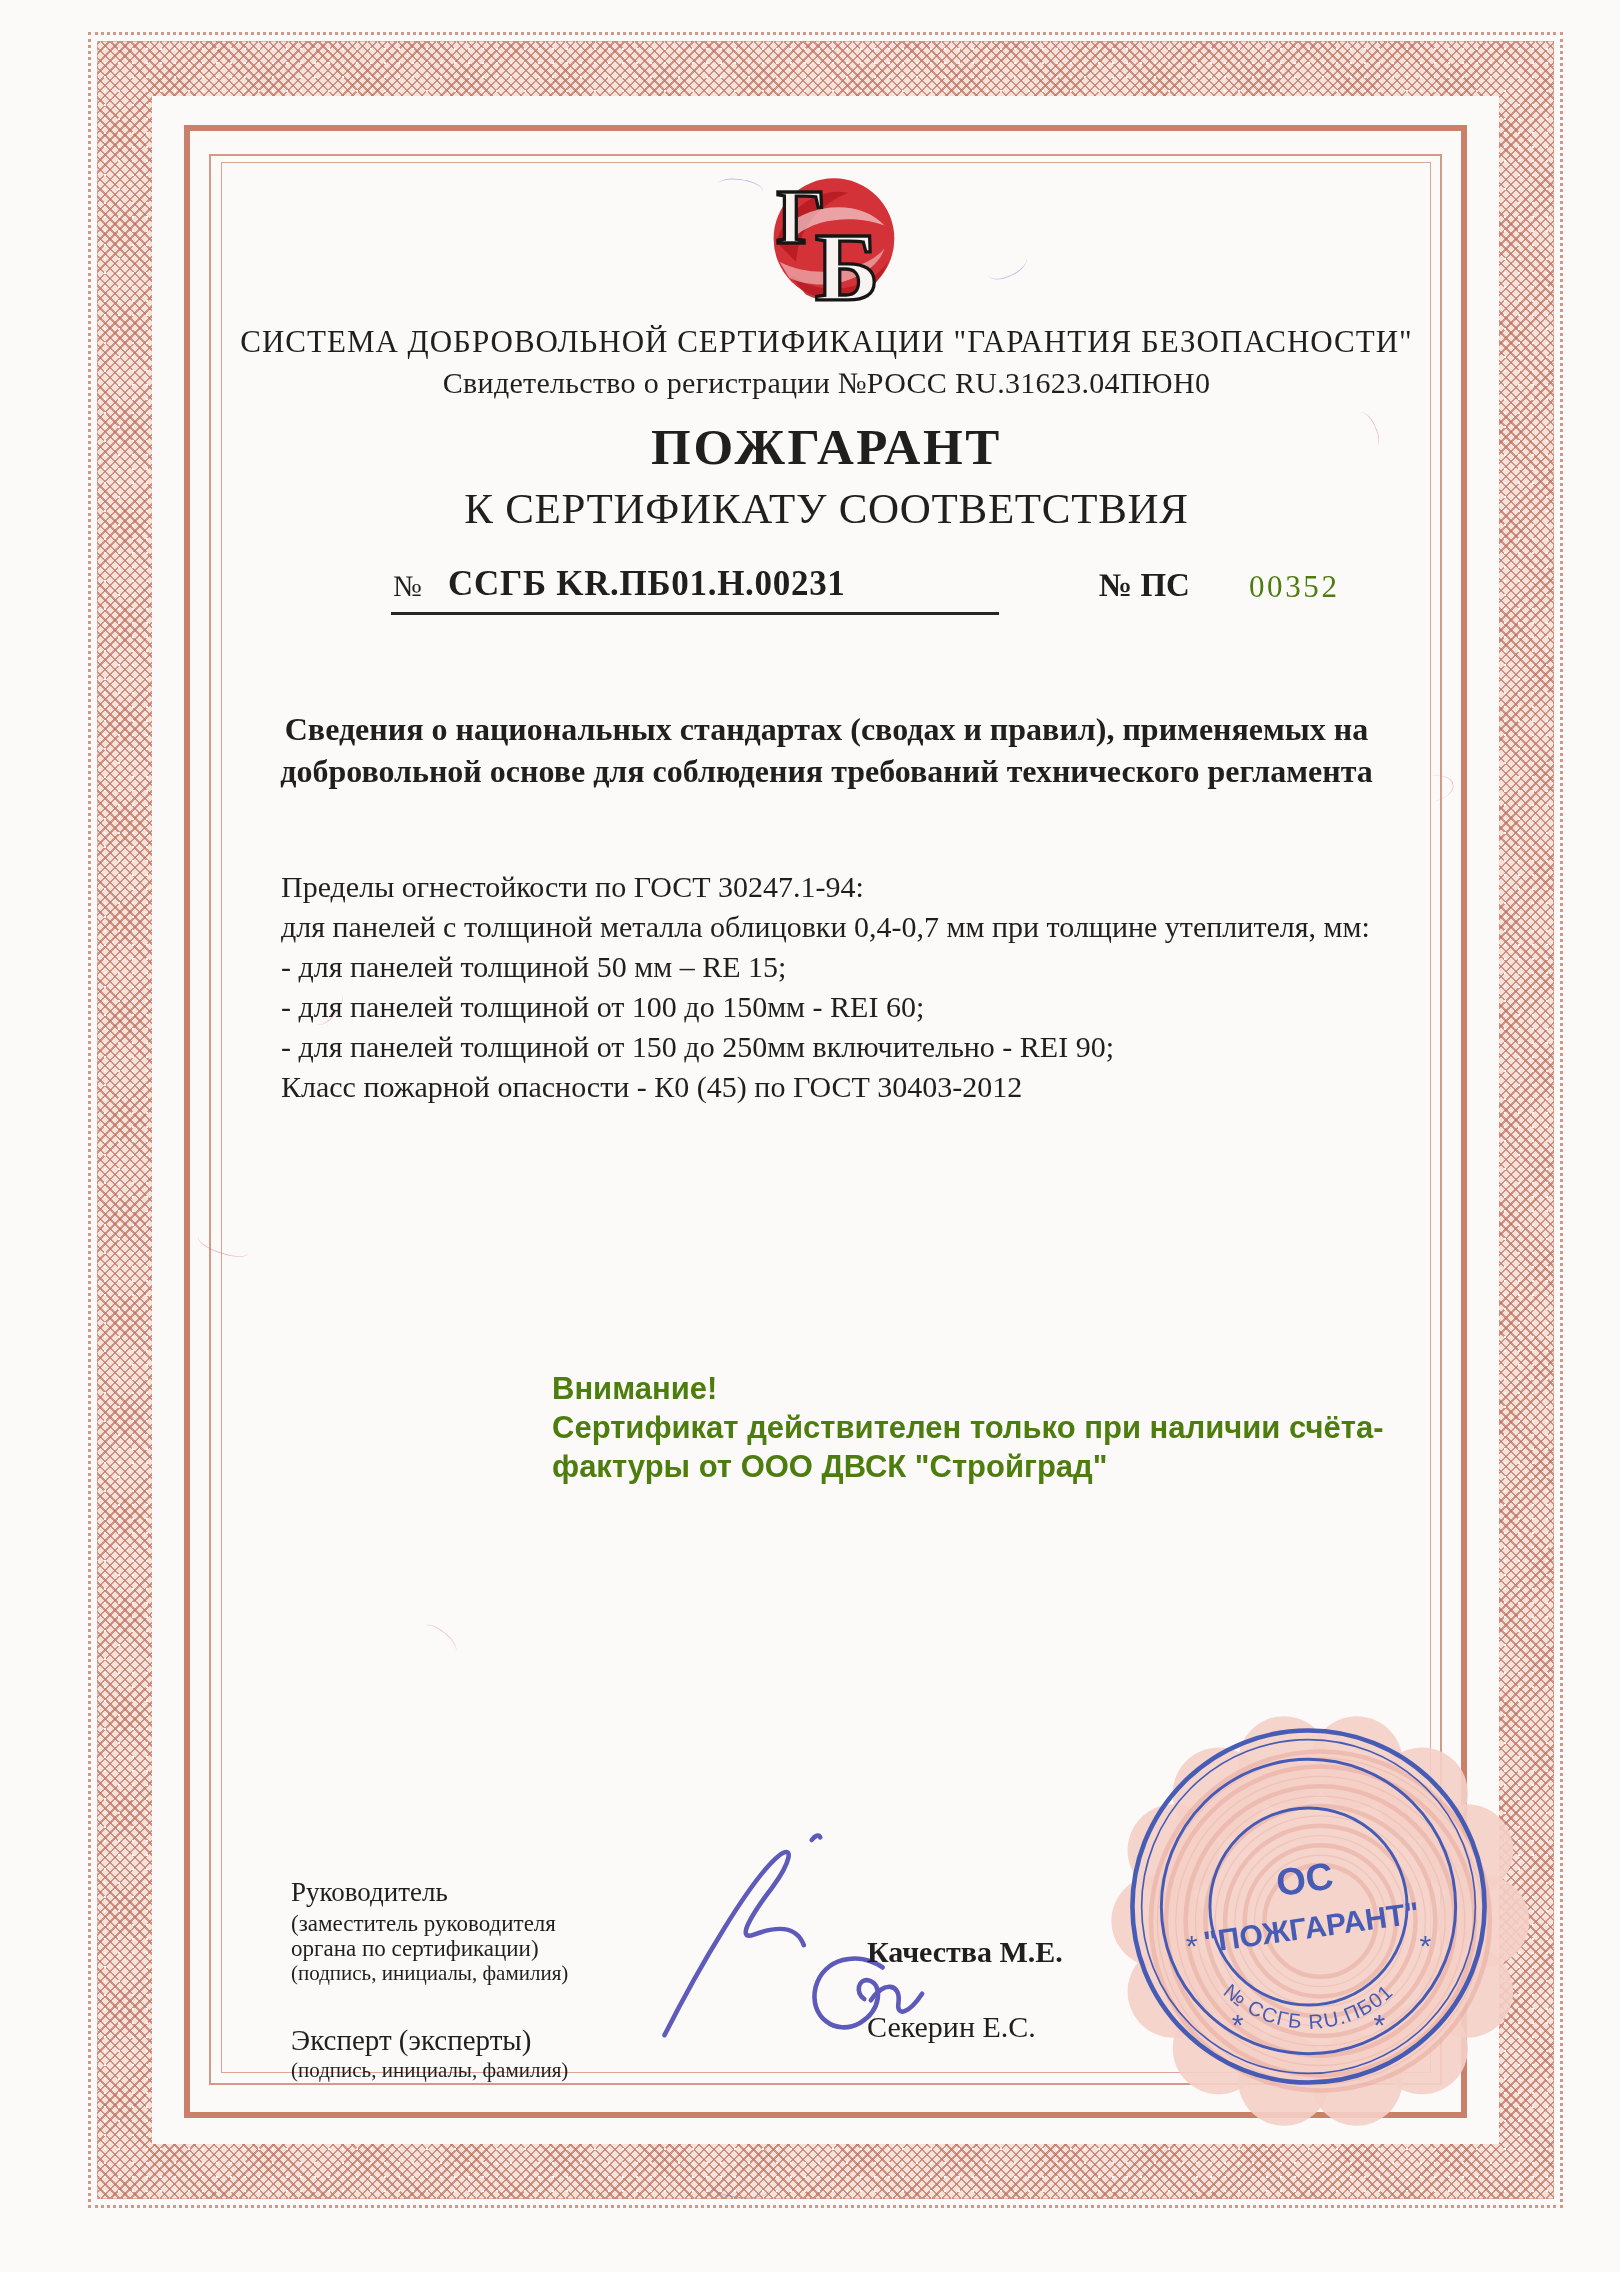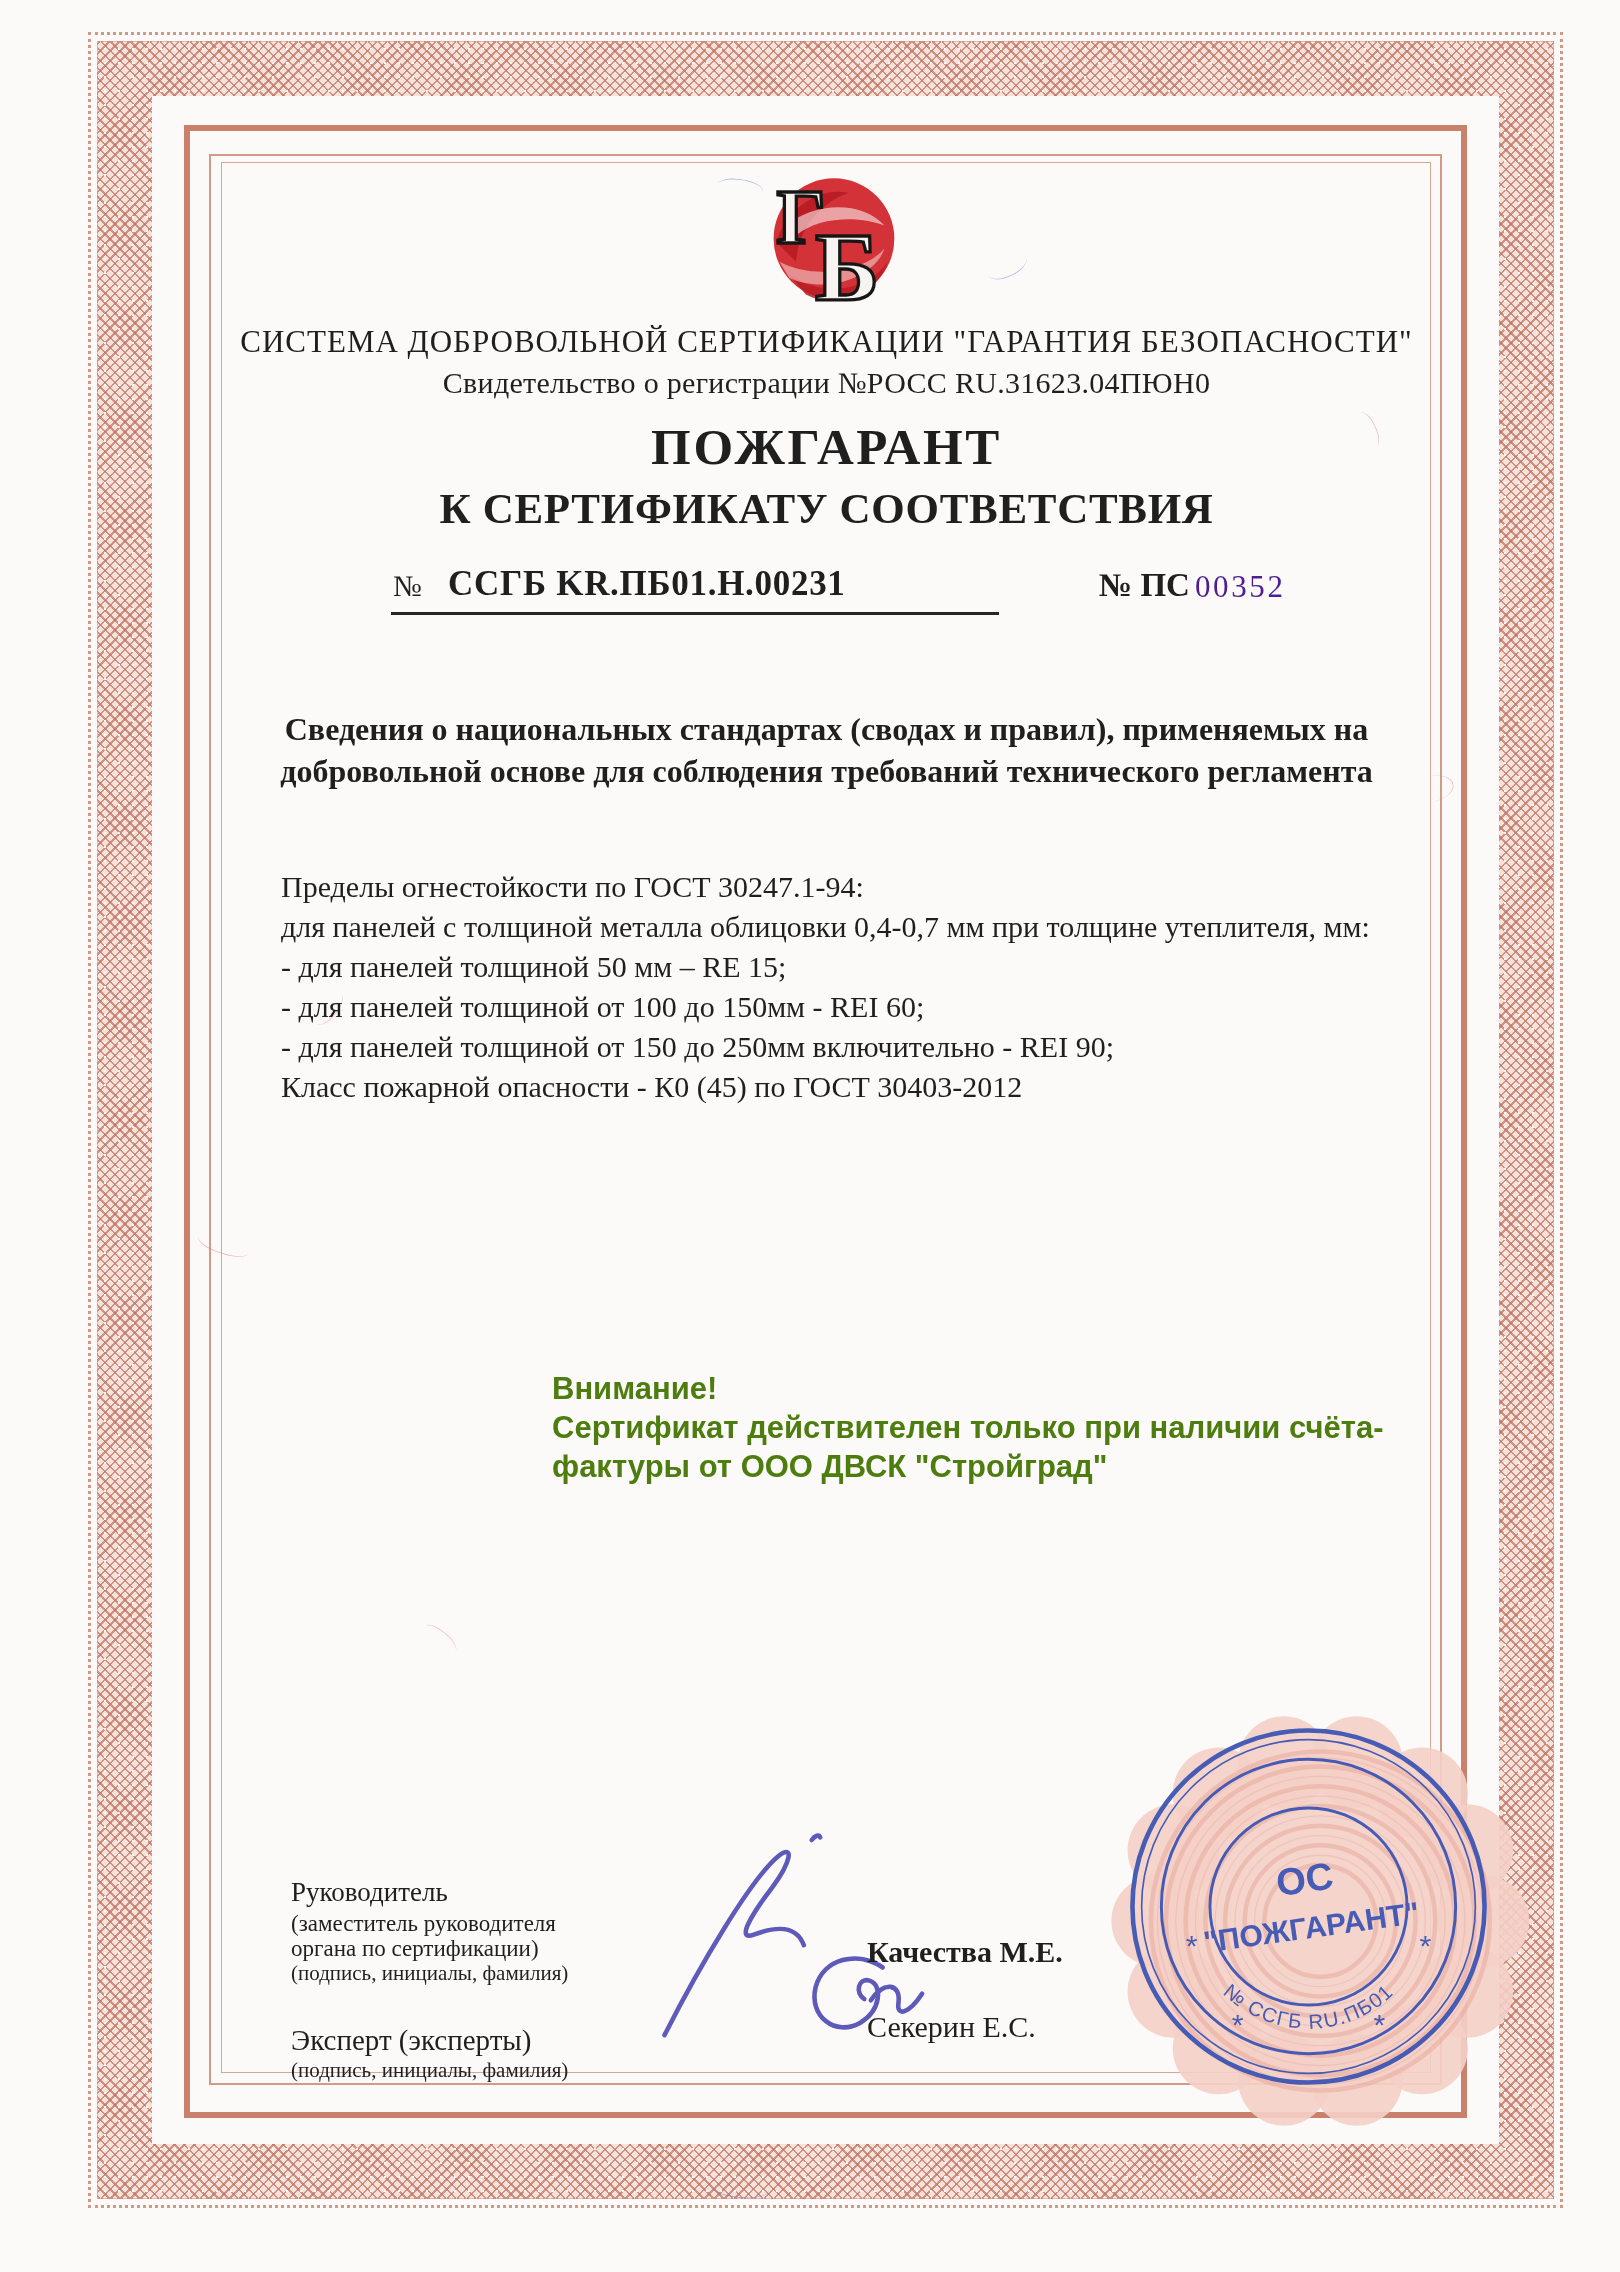--- a/index.html
+++ b/index.html
@@ -26,26 +26,26 @@
   .lace-hole{ position:absolute; inset:54px; background:var(--paper); }
   .rule-thick{ position:absolute; top:125px; left:184px; right:153px; bottom:155px; border:6px solid #c9816c; }
   .rule-mid{ position:absolute; top:154px; left:209px; right:178px; bottom:188px; border:2px solid #d29a87; }
   .rule-thin{ position:absolute; top:162px; left:221px; right:189px; bottom:200px; border:1.3px solid #d9a violet; border:1.3px solid #d9a694; }
   
   .abs{ position:absolute; }
   .centered{ left:217px; right:184px; text-align:center; }
   .system-line1{ top:324px; font-size:31px; letter-spacing:1px; white-space:nowrap; }
   .system-line2{ top:366px; font-size:30px; letter-spacing:0.3px; }
   .title1{ top:418px; font-size:51px; font-weight:bold; letter-spacing:2.6px; }
-  .title2{ top:484px; font-size:43px; font-weight:bold; letter-spacing:0.7px; }
+  .title2{ top:484px; font-size:43px; font-weight:normal; letter-spacing:0.7px; }
   .numero{ top:569px; left:393px; font-size:30px; }
   .certno{ top:564px; left:448px; font-size:35px; font-weight:bold; letter-spacing:0.7px; }
   .cert-underline{ top:612px; left:391px; width:608px; height:2.6px; background:#262626; }
   .ps-label{ top:567px; left:1099px; font-size:33px; font-weight:bold; }
-  .ps-value{ top:569px; left:1195px; font-size:31px; color:#4c1d95; letter-spacing:2.6px; }
+  .ps-value{ top:569px; left:1249px; font-size:31px; color:#4d7c0f; letter-spacing:2.6px; }
   .subject{ top:708px; font-size:32px; font-weight:bold; line-height:42px; }
   .standards{ top:867px; left:249px; right:158px; font-size:30px; line-height:40px;margin-left:32px; }
   .notice{ top:1369px; left:552px; font-size:31px; font-weight:bold; line-height:39px;
            font-family:"Liberation Sans","DejaVu Sans",sans-serif; color:#4d7c0f; }
   .u{ text-underline-offset:6px; text-decoration-thickness:2px; }
   .sig-head{ top:1877px; left:291px; font-size:27px; }
   .sig-sub1{ top:1911px; left:291px; font-size:23px; }
   .sig-sub2{ top:1936px; left:291px; font-size:23px; }
   .sig-hint1{ top:1961px; left:291px; font-size:21px; }
   .sig-expert{ top:2024px; left:291px; font-size:29px; }

